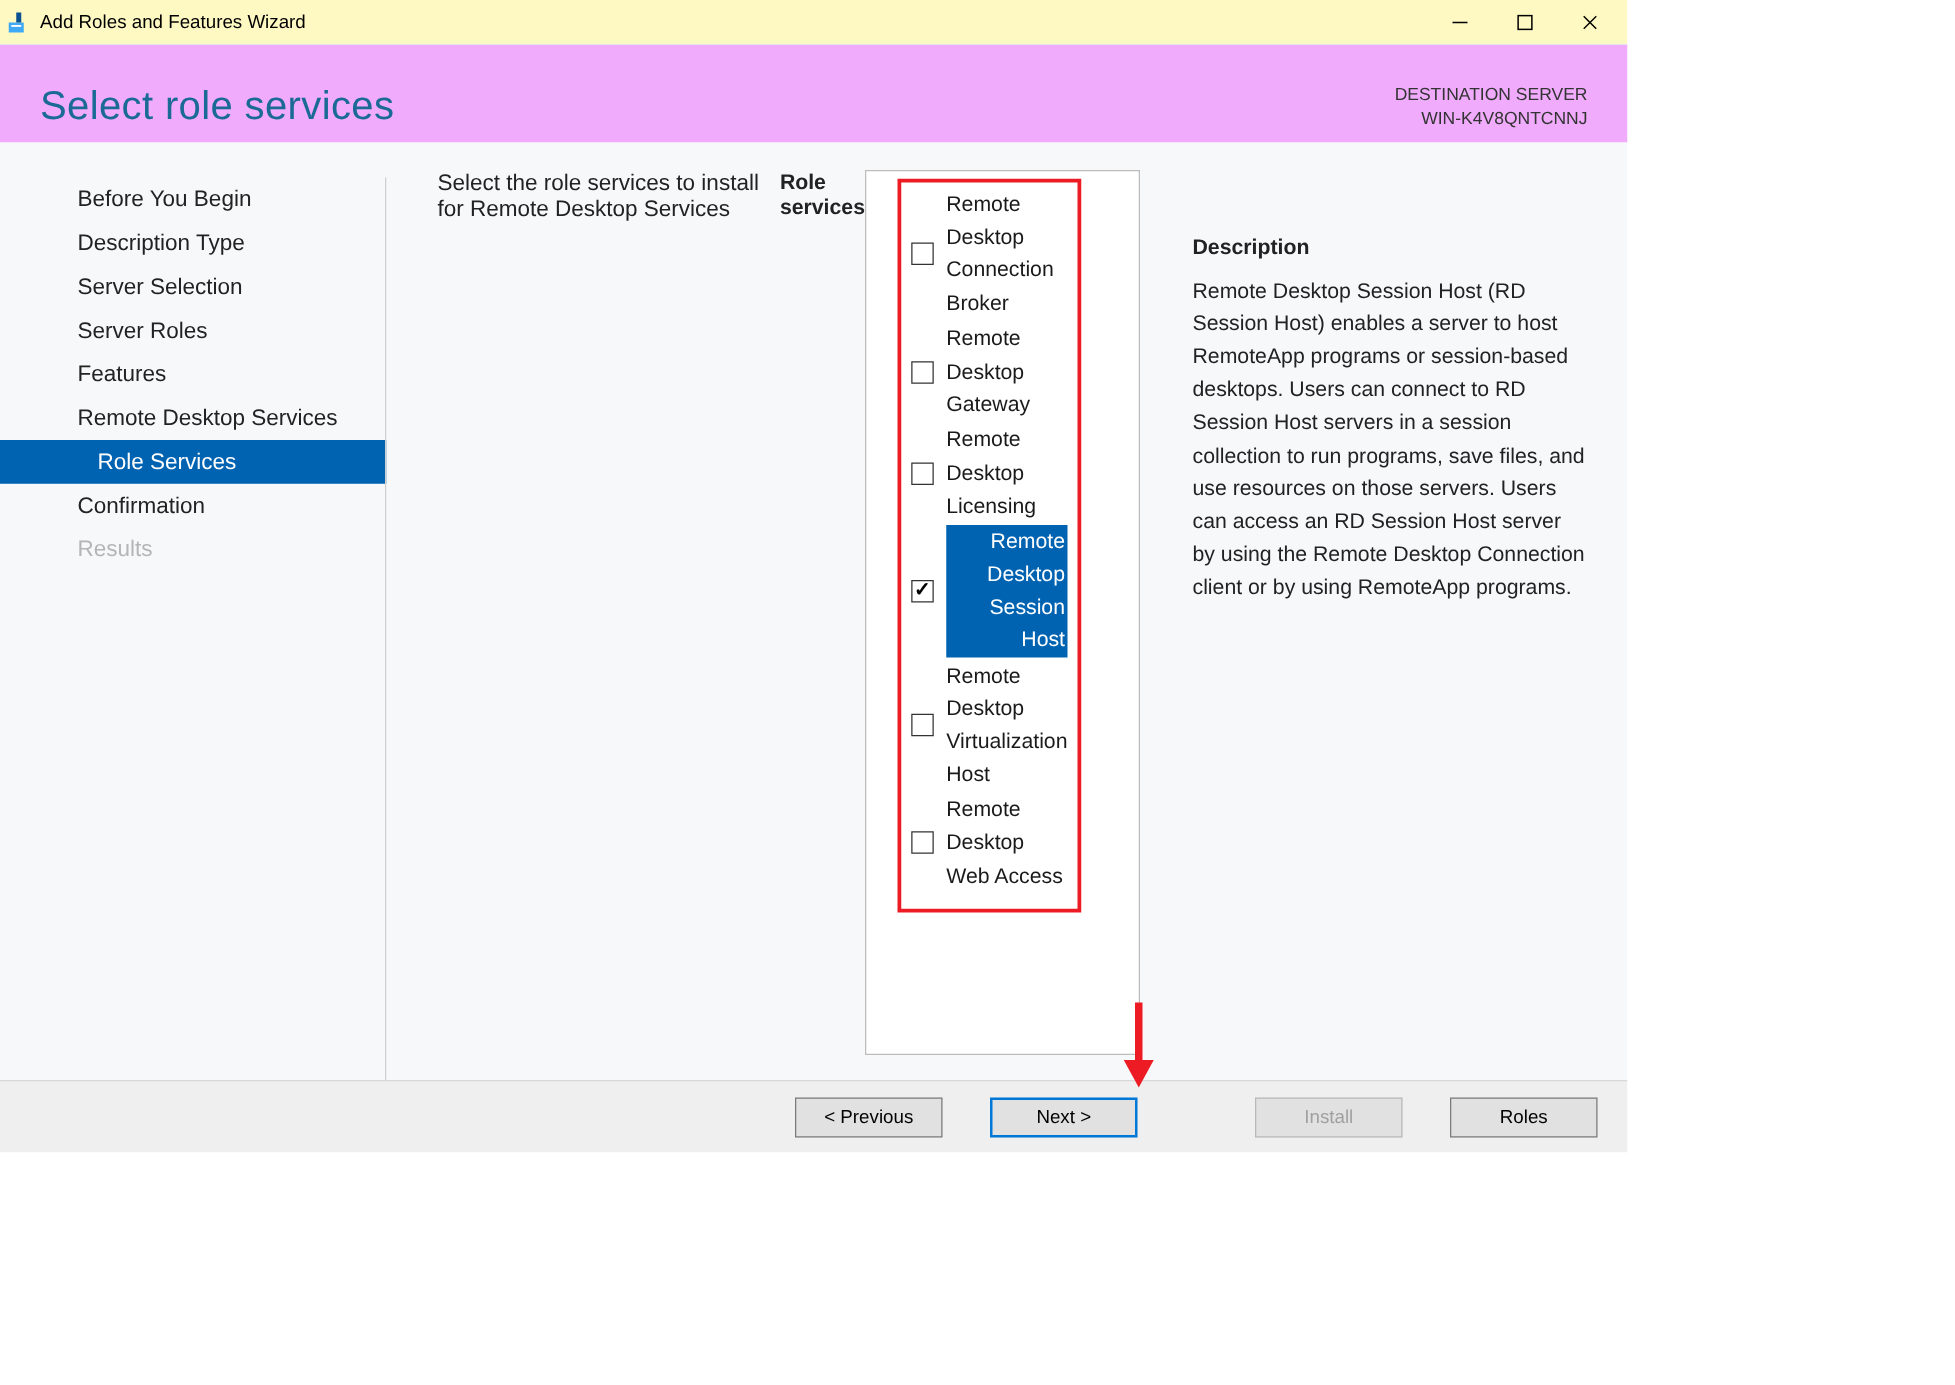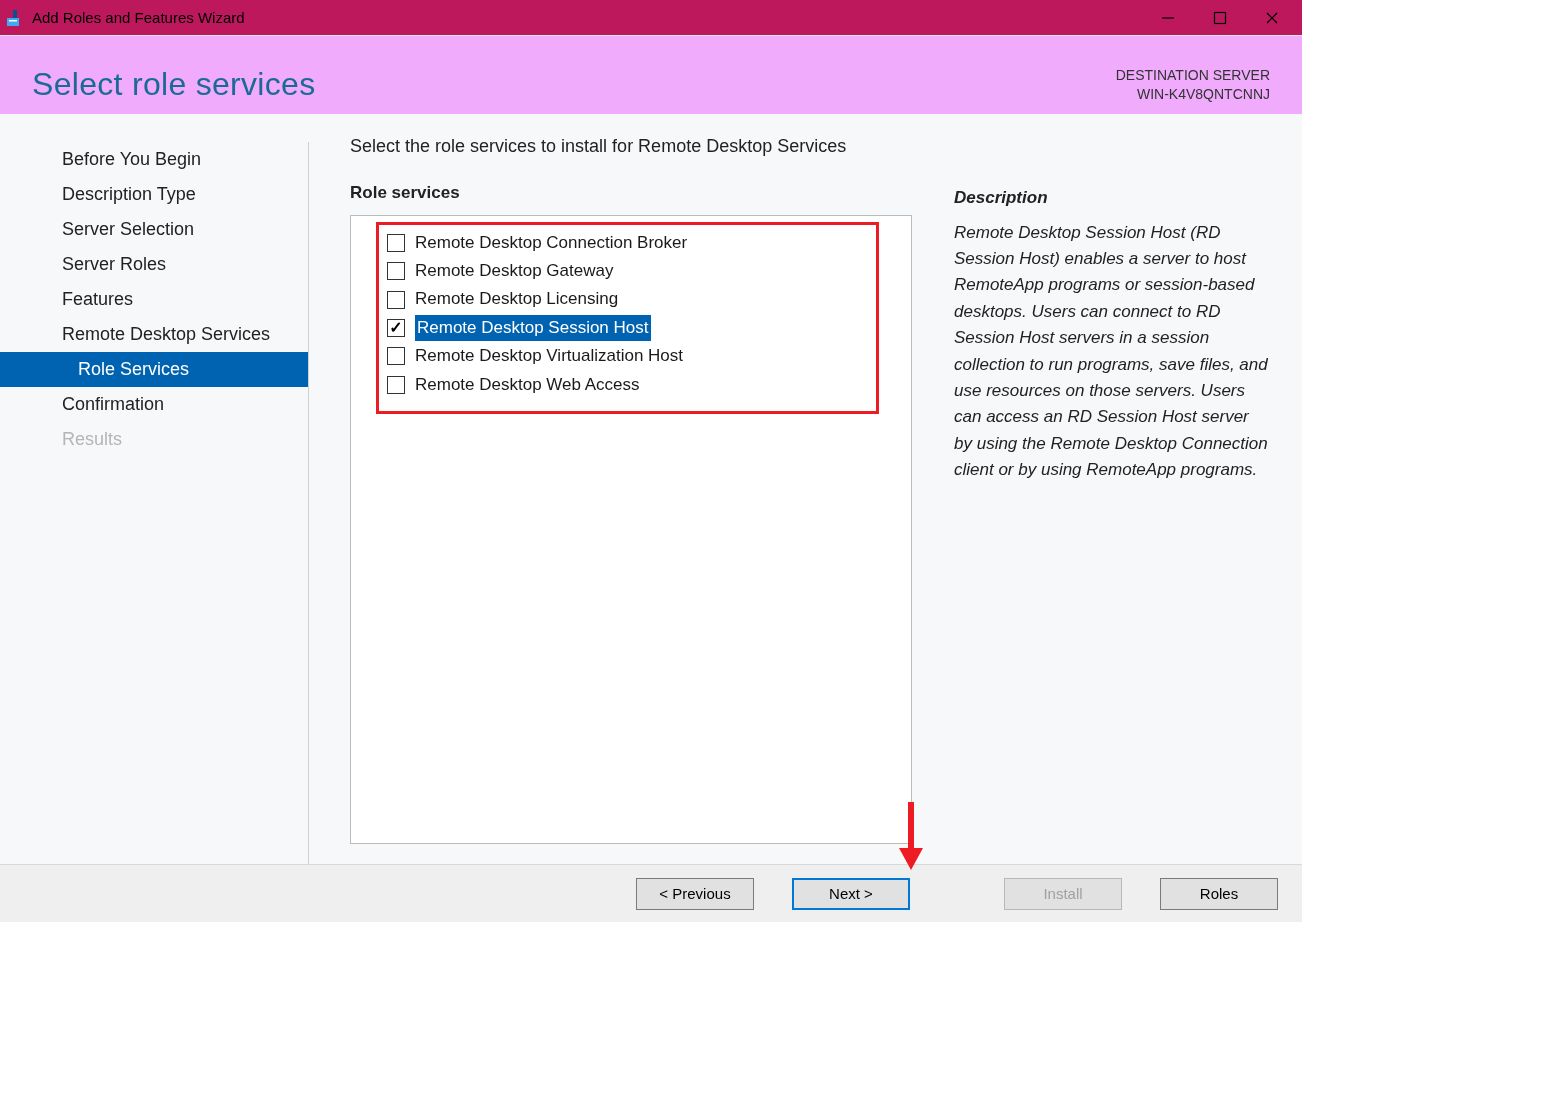--- a/index.html
+++ b/index.html
@@ -16,21 +16,21 @@
     position: relative;
   }
 
   
   .titlebar {
     height: 36px;
     display: flex;
     align-items: center;
     padding: 0 4px 0 6px;
     border-bottom: 1px solid #e5e5e5;
-    background: #be185d;
+    background: #fef9c3;
   }
   .titlebar .app-icon {
     width: 20px; height: 20px;
     margin-right: 6px;
     position: relative;
   }
   .titlebar .app-icon svg { width: 20px; height: 20px; }
   .titlebar .title {
     font-size: 15px;
     color: #000;
@@ -107,22 +107,22 @@
     color: #b5b5b5;
   }
 
   
   .main {
     flex: 1;
     display: flex;
     padding: 22px 32px 20px 40px;
     gap: 42px;
   }
-  .left-col { flex: 1; display: flex; flex-direction: column; }
-  .right-col { width: 316px; font-style: italic; }
+  .left-col { flex: 1; display: flex; flex-direction: row; }
+  .right-col { width: 316px; }
 
   .prompt {
     font-size: 18px;
     color: #222;
     margin-bottom: 26px;
   }
   .col-head {
     font-size: 17px;
     font-weight: 600;
     color: #222;
@@ -130,21 +130,21 @@
   }
   .role-box {
     border: 1px solid #bcbcbc;
     background: #fff;
     flex: 1;
     padding: 6px 0;
     min-height: 555px;
   }
   .highlight-frame {
     border: 3px solid #ed1c24;
-    margin: 0 32px 0 25px;
+    margin: 0 46px 0 25px;
     padding: 4px 6px 12px 6px;
   }
   .role-item {
     display: flex;
     align-items: center;
     gap: 10px;
     font-size: 17px;
     padding: 1px 2px;
     line-height: 1.55;
   }

